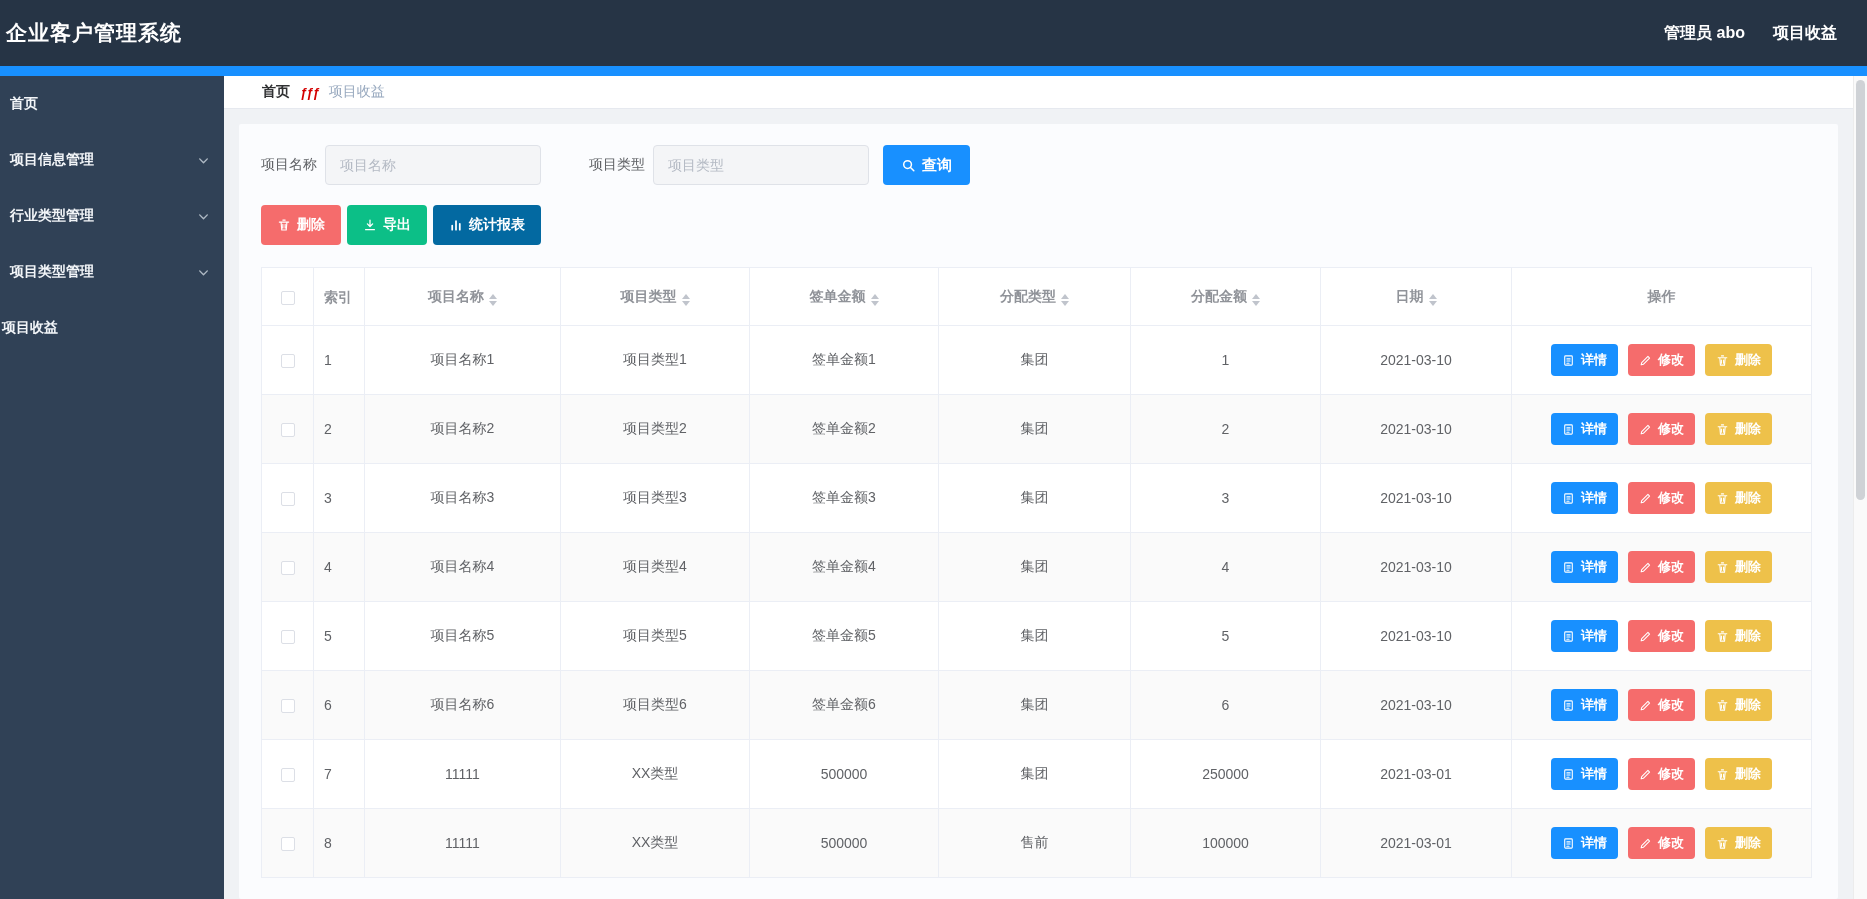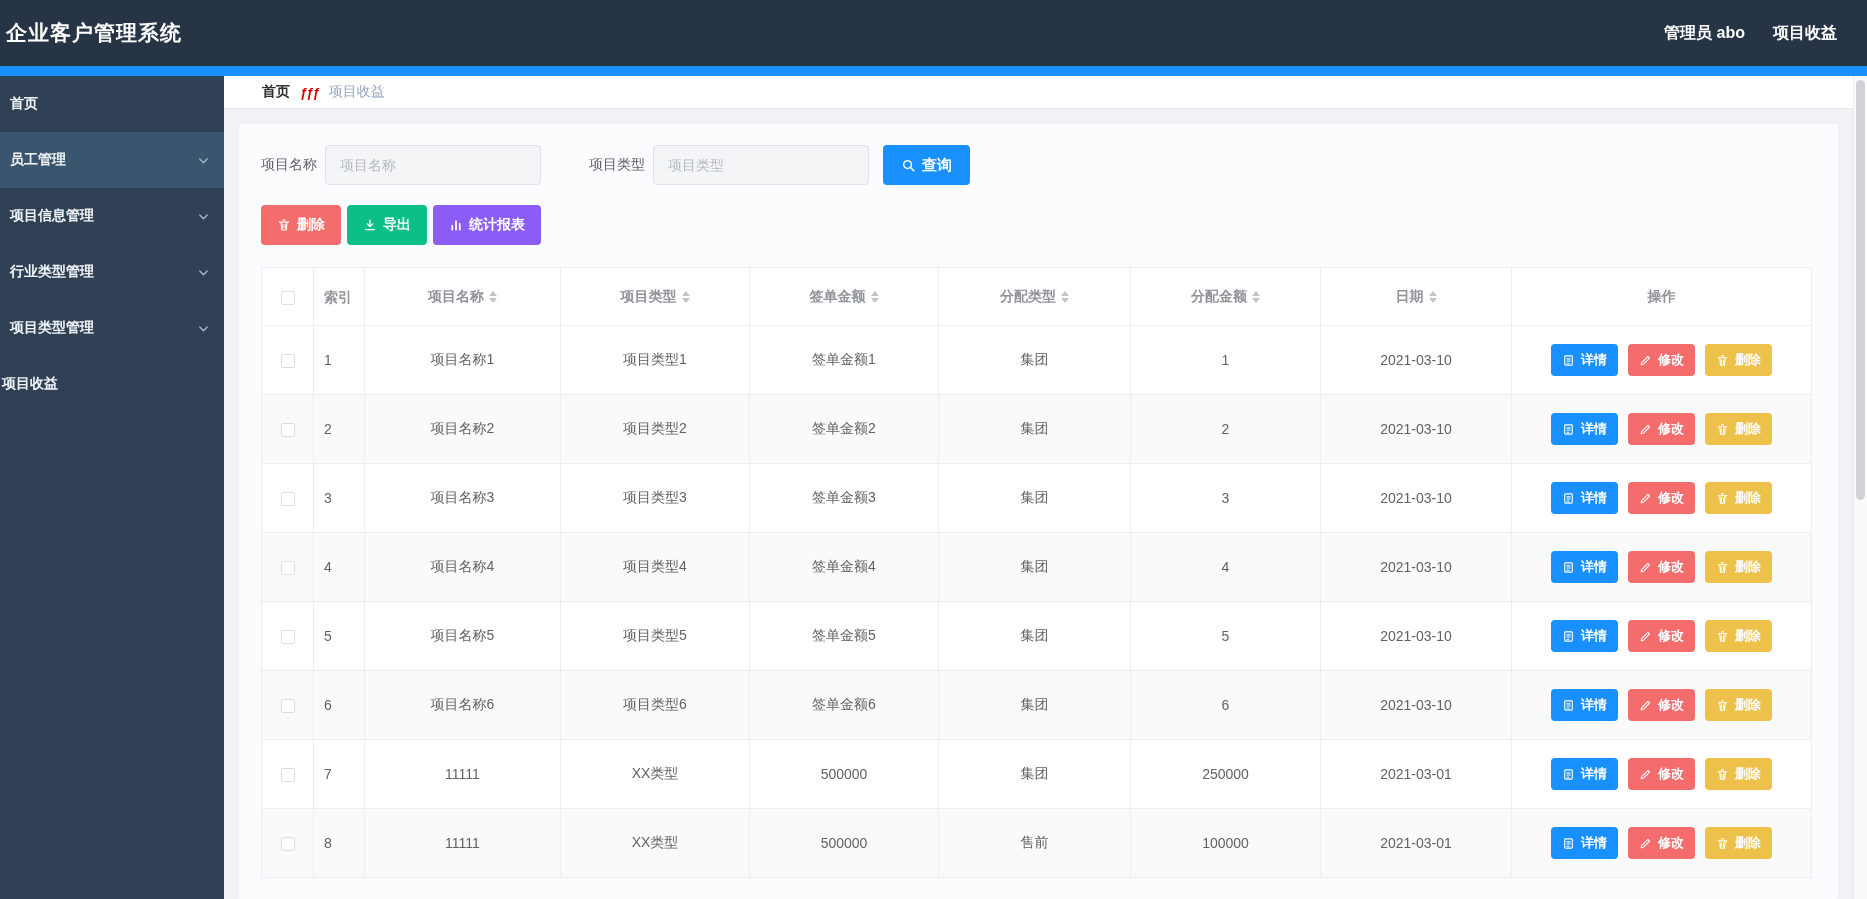--- a/index.html
+++ b/index.html
@@ -57,21 +57,21 @@
 
   
   .table-wrap { margin-top:22px; }
   table { border-collapse:collapse; table-layout:fixed; width:1550px; background:#fff; }
   th, td { border:1px solid #ebeef5; font-size:14px; }
   th { height:58px; color:#909399; font-weight:700; text-align:center; background:#fff; }
   td { height:69px; color:#606266; text-align:center; }
   tr.striped td { background:#fafafa; }
   th.col-index, td.col-index { text-align:left; padding-left:10px; }
   th.col-index { line-height:20px; }
-  .th-cell { display:inline-flex; align-items:center; }
+  .th-cell { display:inline-flex; align-items:flex-end; }
   .caret { display:inline-flex; flex-direction:column; margin-left:5px; gap:2px; }
   .caret i { width:0; height:0; border-left:4px solid transparent; border-right:4px solid transparent; }
   .caret .c-up { border-bottom:5px solid #c0c4cc; }
   .caret .c-down { border-top:5px solid #c0c4cc; }
   .checkbox { display:inline-block; width:14px; height:14px; border:1px solid #dcdfe6;
     border-radius:2px; background:#fff; vertical-align:middle; cursor:pointer; }
   .row-actions { display:flex; gap:10px; justify-content:center; }
   .row-actions .btn { height:32px; padding:0 11px; font-size:13px;font-family:Liberation Serif, serif; }
   .row-actions .btn svg { width:13px; height:13px; }
 
@@ -89,28 +89,20 @@
     <span>管理员 abo</span>
     <span>项目收益</span>
   </div>
 </header>
 <div class="blue-strip"></div>
 
 <div class="layout">
   <aside class="sidebar" id="sidebar">
       <div class="side-item">
         <span class="side-label">首页</span>
-      </div>
-      <div class="side-item active">
-        <span class="side-label">员工管理</span>
-        <span class="icon side-arrow">
-          <svg viewBox="0 0 24 24" fill="none" stroke="currentColor" stroke-width="2.6" stroke-linecap="round" stroke-linejoin="round">
-            <polyline points="5 9 12 16 19 9"></polyline>
-          </svg>
-        </span>
       </div>
       <div class="side-item">
         <span class="side-label">项目信息管理</span>
         <span class="icon side-arrow">
           <svg viewBox="0 0 24 24" fill="none" stroke="currentColor" stroke-width="2.6" stroke-linecap="round" stroke-linejoin="round">
             <polyline points="5 9 12 16 19 9"></polyline>
           </svg>
         </span>
       </div>
       <div class="side-item">
@@ -170,21 +162,21 @@
               <span>删除</span>
             </button>
             <button class="btn" style="background: rgb(12, 191, 135);">
               <span class="icon ">
                 <svg viewBox="0 0 24 24" fill="none" stroke="#fff" stroke-width="2.2" stroke-linecap="round" stroke-linejoin="round">
                   <path d="M12 3.5v10.5M7.5 10l4.5 4.5L16.5 10M4.5 20h15"></path>
                 </svg>
               </span>
               <span>导出</span>
             </button>
-            <button class="btn" style="background: #8b5cf6;">
+            <button class="btn" style="background: #0369a1;">
               <span class="icon ">
                 <svg viewBox="0 0 24 24" fill="none" stroke="#fff" stroke-width="3" stroke-linecap="round">
                   <path d="M5.5 20v-7M12 20V5.5M18.5 20v-10"></path>
                 </svg>
               </span>
               <span>统计报表</span>
             </button>
           </div>
 
         <div class="table-wrap">

